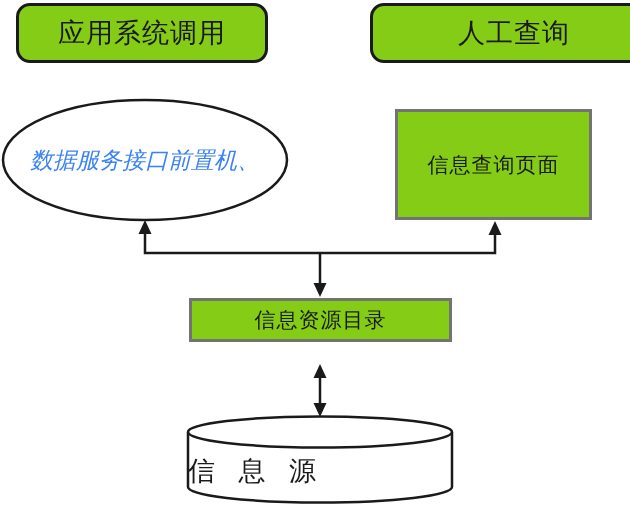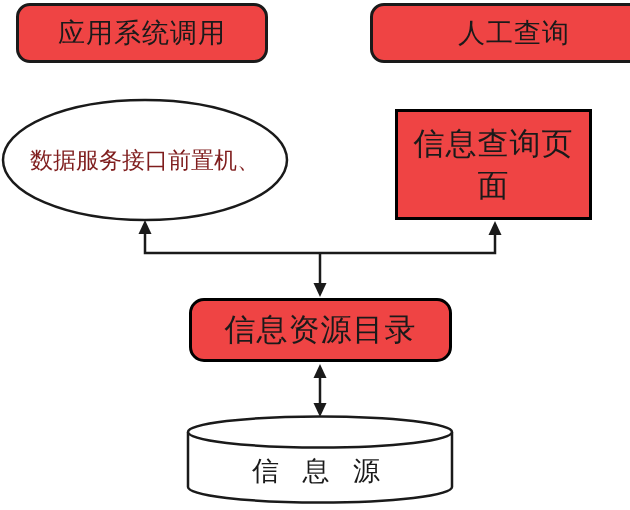--- a/index.html
+++ b/index.html
@@ -22,61 +22,62 @@
     width: 630px;
     height: 510px;
   }
   .node {
     position: absolute;
     display: flex;
     align-items: center;
     justify-content: center;
     text-align: center;
     box-sizing: border-box;
-    background: #ef4444;
+    background: #84cc16;
     color: #1a1a1a;
   }
   .rounded-box {
     border: 3px solid #1a1a1a;
     border-radius: 14px;
     font-size: 27px;
     letter-spacing: 1px;
   }
   .plain-box {
-    border: 3px solid #000000;
-    font-size: 31px;
+    border: 3px solid #737373;
+    font-size: 21px;
     letter-spacing: 1px;
     text-align: center;
   }
   .ellipse-label {
     position: absolute;
     display: flex;
     flex-direction: column;
     align-items: center;
     justify-content: center;
     text-align: center;
     background: transparent;
-    color: #7f1d1d;
+    color: #3b82f6;
+    font-style: italic;
   }
   .ellipse-line1 {
     font-size: 23px;
     line-height: 36px;
     white-space: nowrap;
   }
   .ellipse-line2 {
     font-family: "DejaVu Sans Mono", monospace;
     font-size: 23px;
     line-height: 34px;
     white-space: nowrap;
   }
   .cylinder-label {
     position: absolute;
     display: flex;
     align-items: center;
-    justify-content: center;
+    justify-content: flex-start;
     text-align: center;
     font-size: 27px;
     letter-spacing: 8px;
     white-space: pre;
     background: transparent;
     color: #1a1a1a;
   }
 </style>
 </head>
 <body>
@@ -118,21 +119,21 @@
   </div>
 
   <div class="ellipse-label" style="left:20px; top:118px; width:250px; height:84px;">
     <span class="ellipse-line1">数据服务接口前置机、</span>
   </div>
 
   <div class="node plain-box" style="left:395px; top:109px; width:197px; height:111px;">
     <span>信息查询页面</span>
   </div>
 
-  <div class="node plain-box" style="left:189px; top:298px; width:263px; height:64px;border-radius:15px;">
+  <div class="node plain-box" style="left:189px; top:298px; width:263px; height:44px;">
     <span>信息资源目录</span>
   </div>
 
   <div class="cylinder-label" style="left:188px; top:450px; width:264px; height:42px;">
     <span>信 息 源</span>
   </div>
 
 </div>
 
 </body></html>

